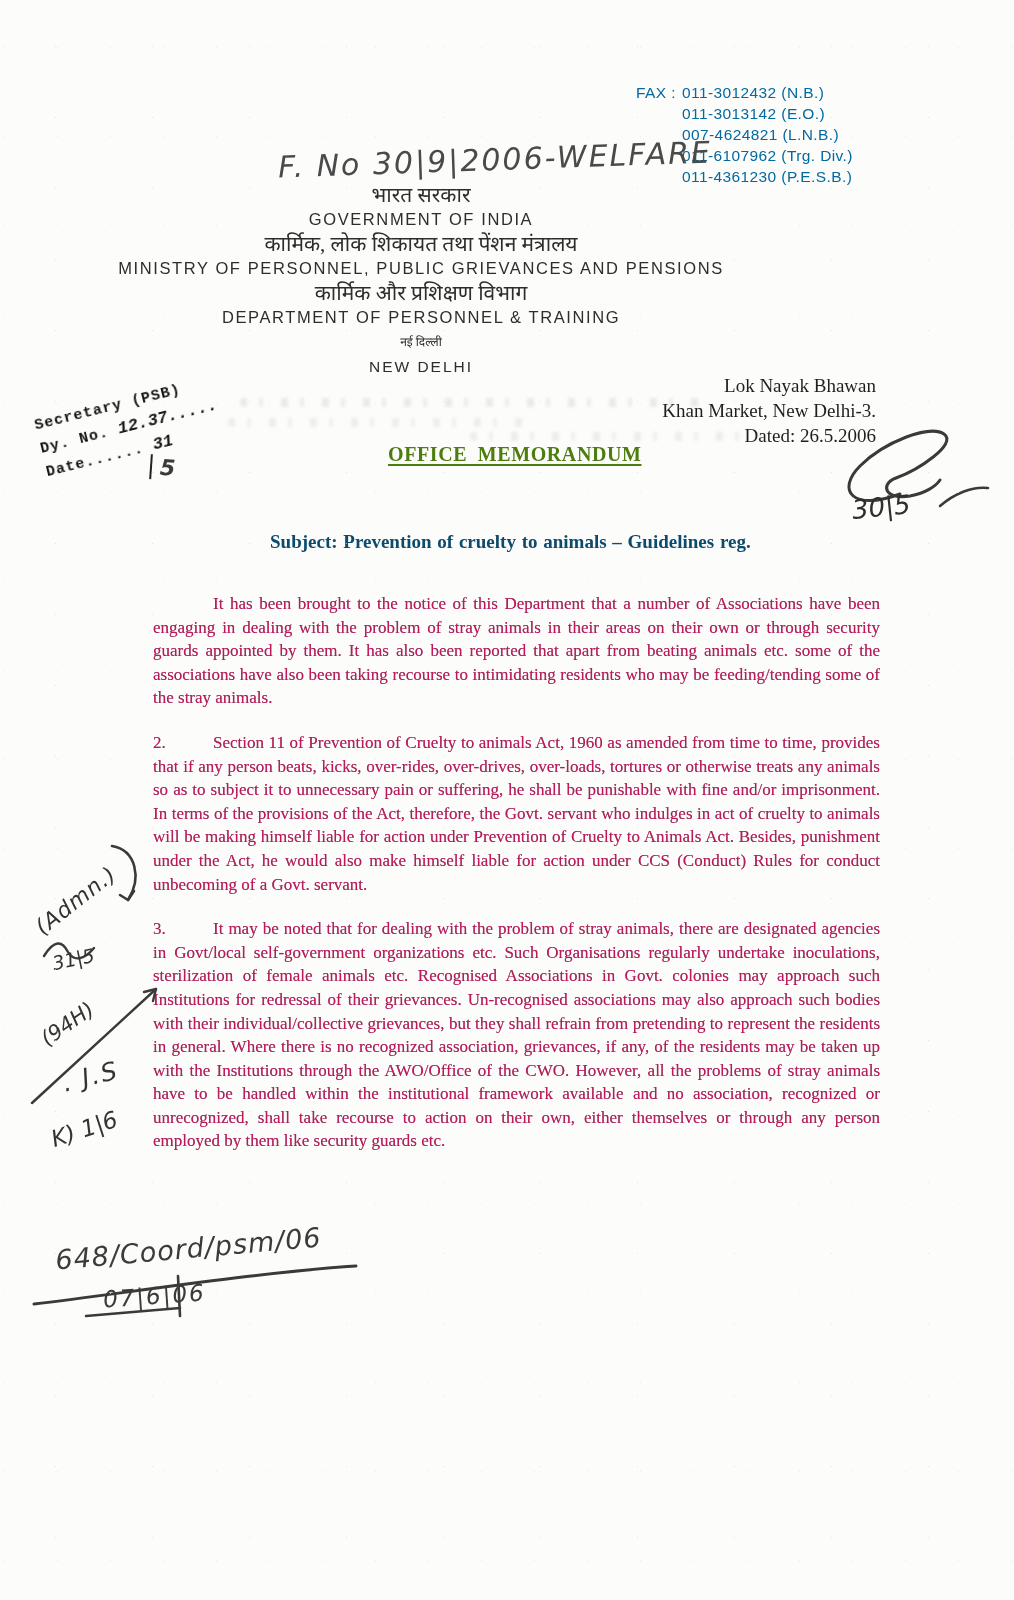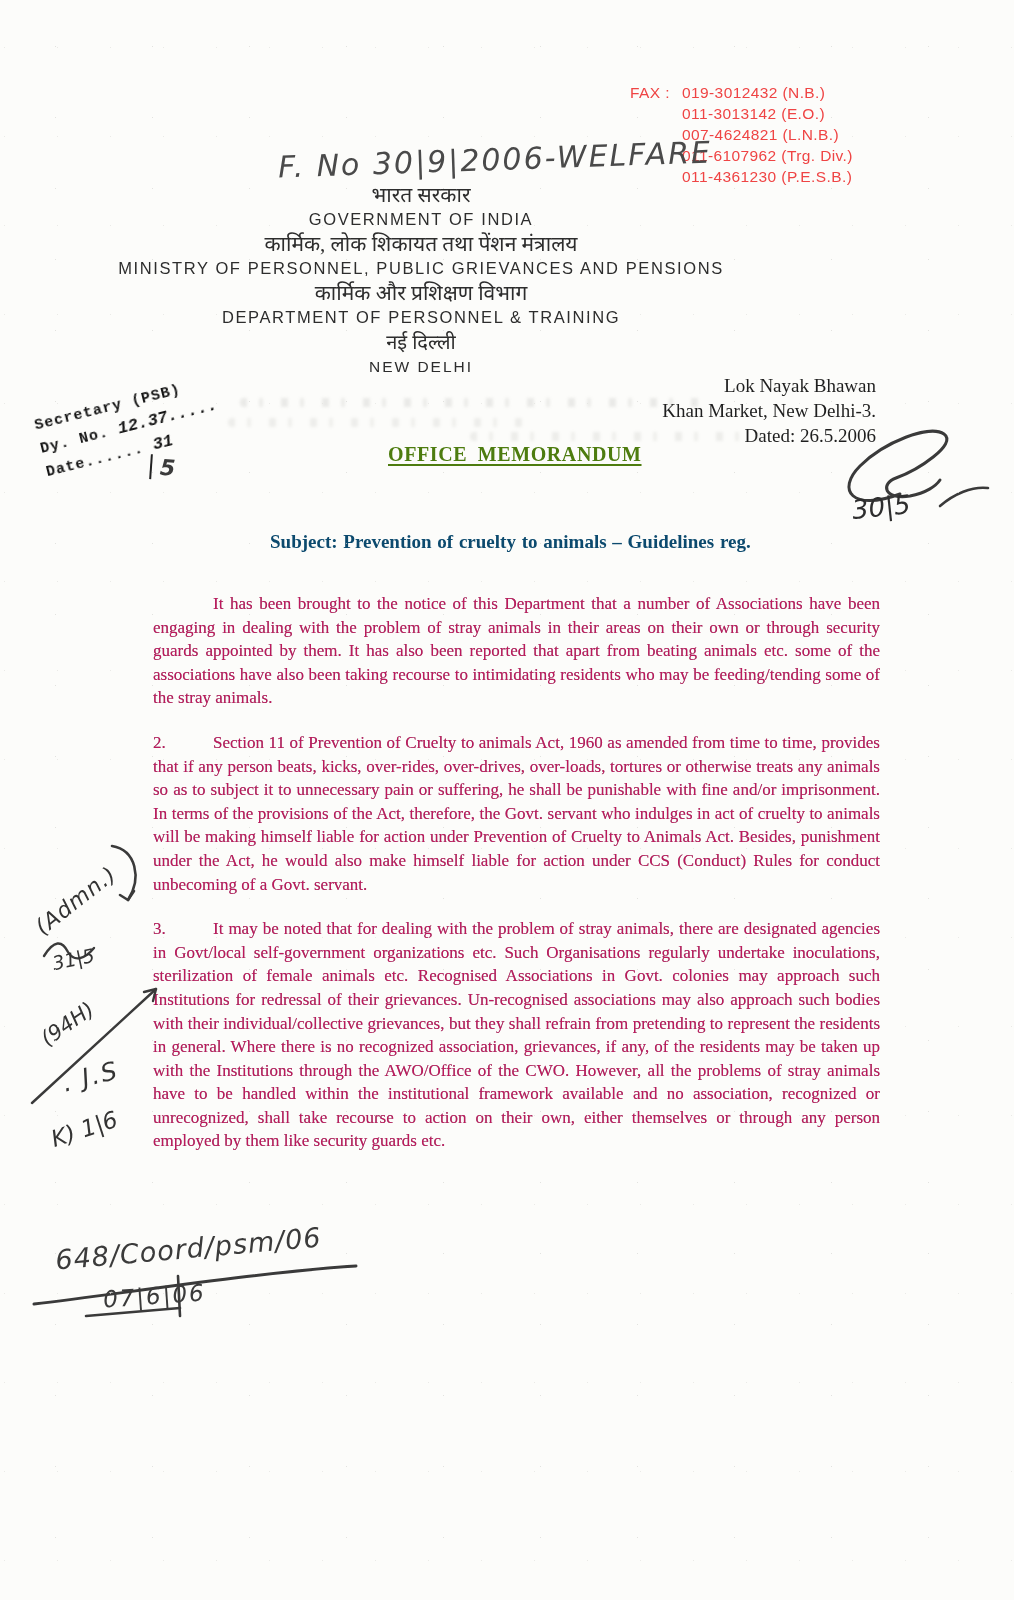--- a/index.html
+++ b/index.html
@@ -31,42 +31,42 @@
     font-family:"DejaVu Sans", sans-serif;
     font-style:italic;
     color:#3b3b3b;
   }
   .abs { position:absolute; }
 
   
   .fax-block {
     left:630px; top:82px;
     font-size:15.5px; line-height:21px;
-    letter-spacing:.4px; color:#ef4444;
+    letter-spacing:.4px; color:#0369a1;text-align:center;
   }
   .fax-row { display:flex; }
   .fax-label { width:52px; }
   .fax-num { white-space:pre; }
 
   
   .file-no {
     left:278px; top:142px;
     font-size:30px; letter-spacing:2px;
     transform:rotate(-2deg);
     color:#4a4a4a;
   }
 
   
   .letterhead {
     left:96px; top:183px; width:650px;
     text-align:center; color:#2d2d2d;
   }
   .lh-hi   { font-size:21px; line-height:24px; }
   .lh-en   { font-size:16.5px; line-height:25px; letter-spacing:1.6px; }
-  .lh-city-hi { font-size:20px; line-height:25px; }
+  .lh-city-hi { font-size:12px; line-height:25px; }
   .lh-city-en { font-size:15.5px; line-height:24px; letter-spacing:2px; }
 
   
   .addr {
     right:138px; top:328px;
     text-align:right;
     font-size:19px; line-height:25px;
     color:#1f1f1f;
     margin-top:45px;
   }
@@ -147,21 +147,21 @@
   .ink { stroke:#3a3a3a; fill:none; stroke-linecap:round; }
 </style>
 </head>
 <body>
 
 <div class="page">
 
   <div class="abs sans fax-block">
     <div class="fax-row">
       <span class="fax-label">FAX :</span>
-      <span class="fax-num">019-3012432 (N.B.)</span>
+      <span class="fax-num">011-3012432 (N.B.)</span>
     </div>
     <div class="fax-row">
       <span class="fax-label"></span>
       <span class="fax-num">011-3013142 (E.O.)</span>
     </div>
     <div class="fax-row">
       <span class="fax-label"></span>
       <span class="fax-num">007-4624821 (L.N.B.)</span>
     </div>
     <div class="fax-row">

